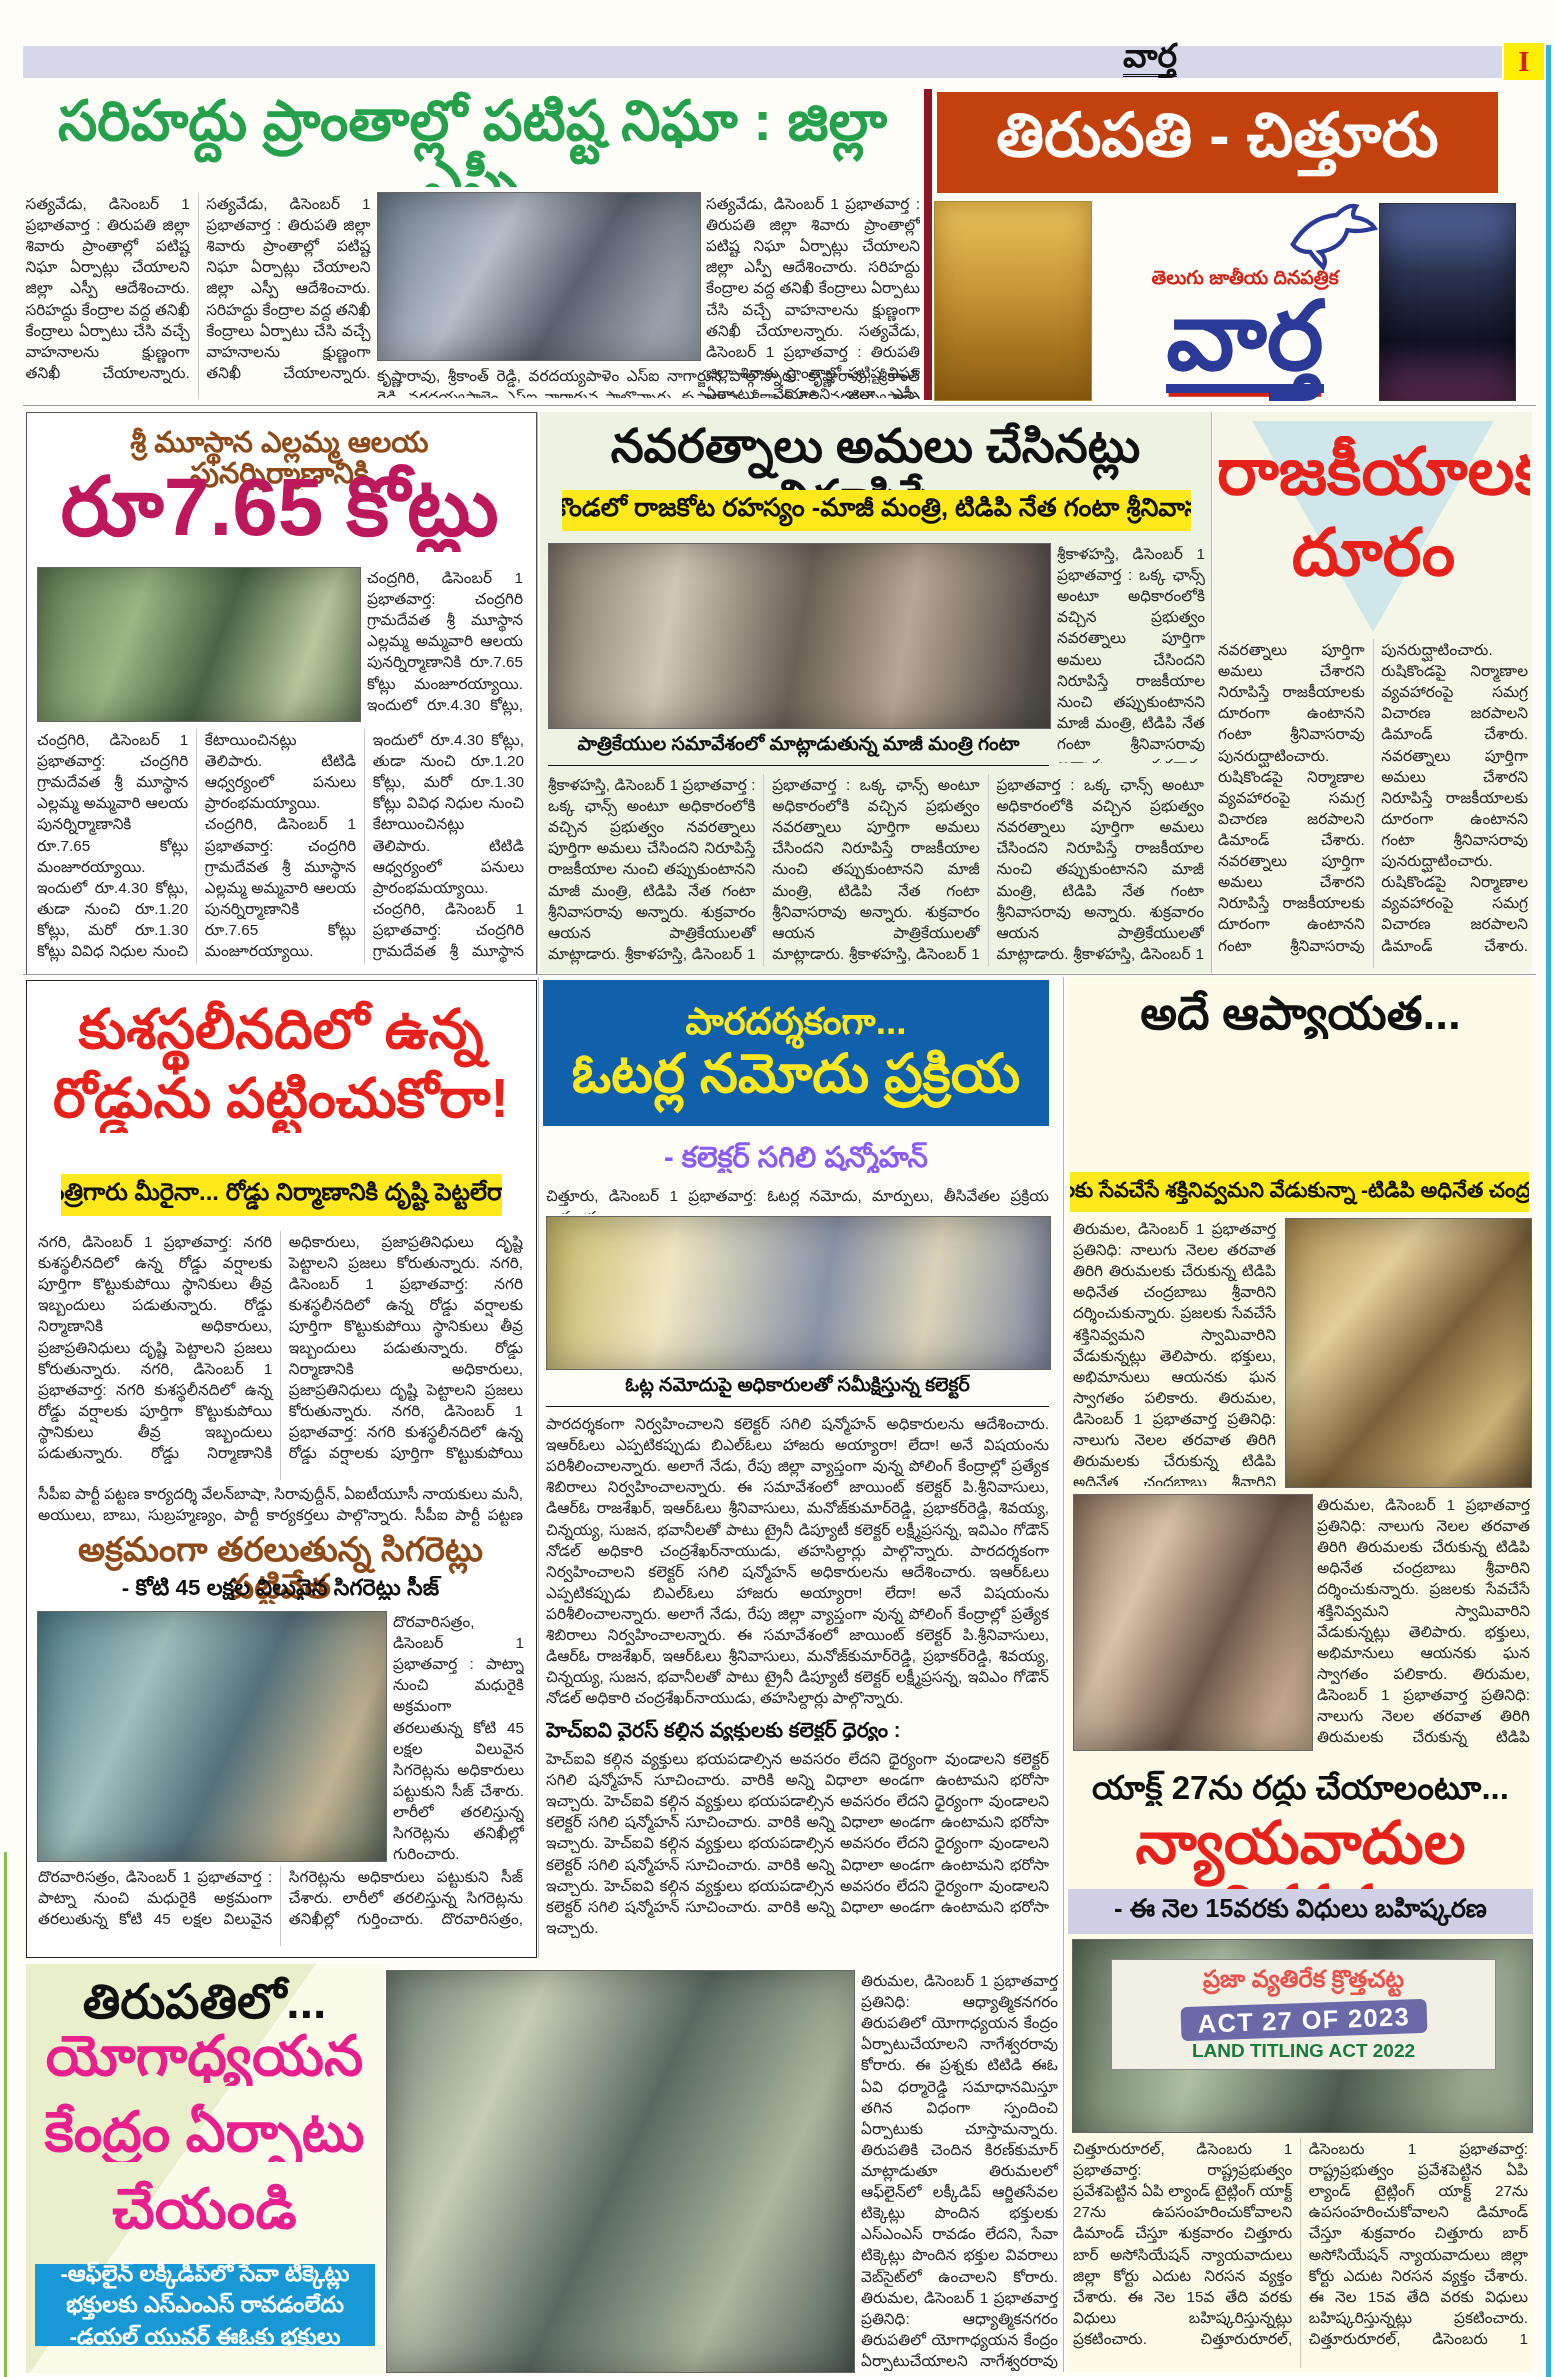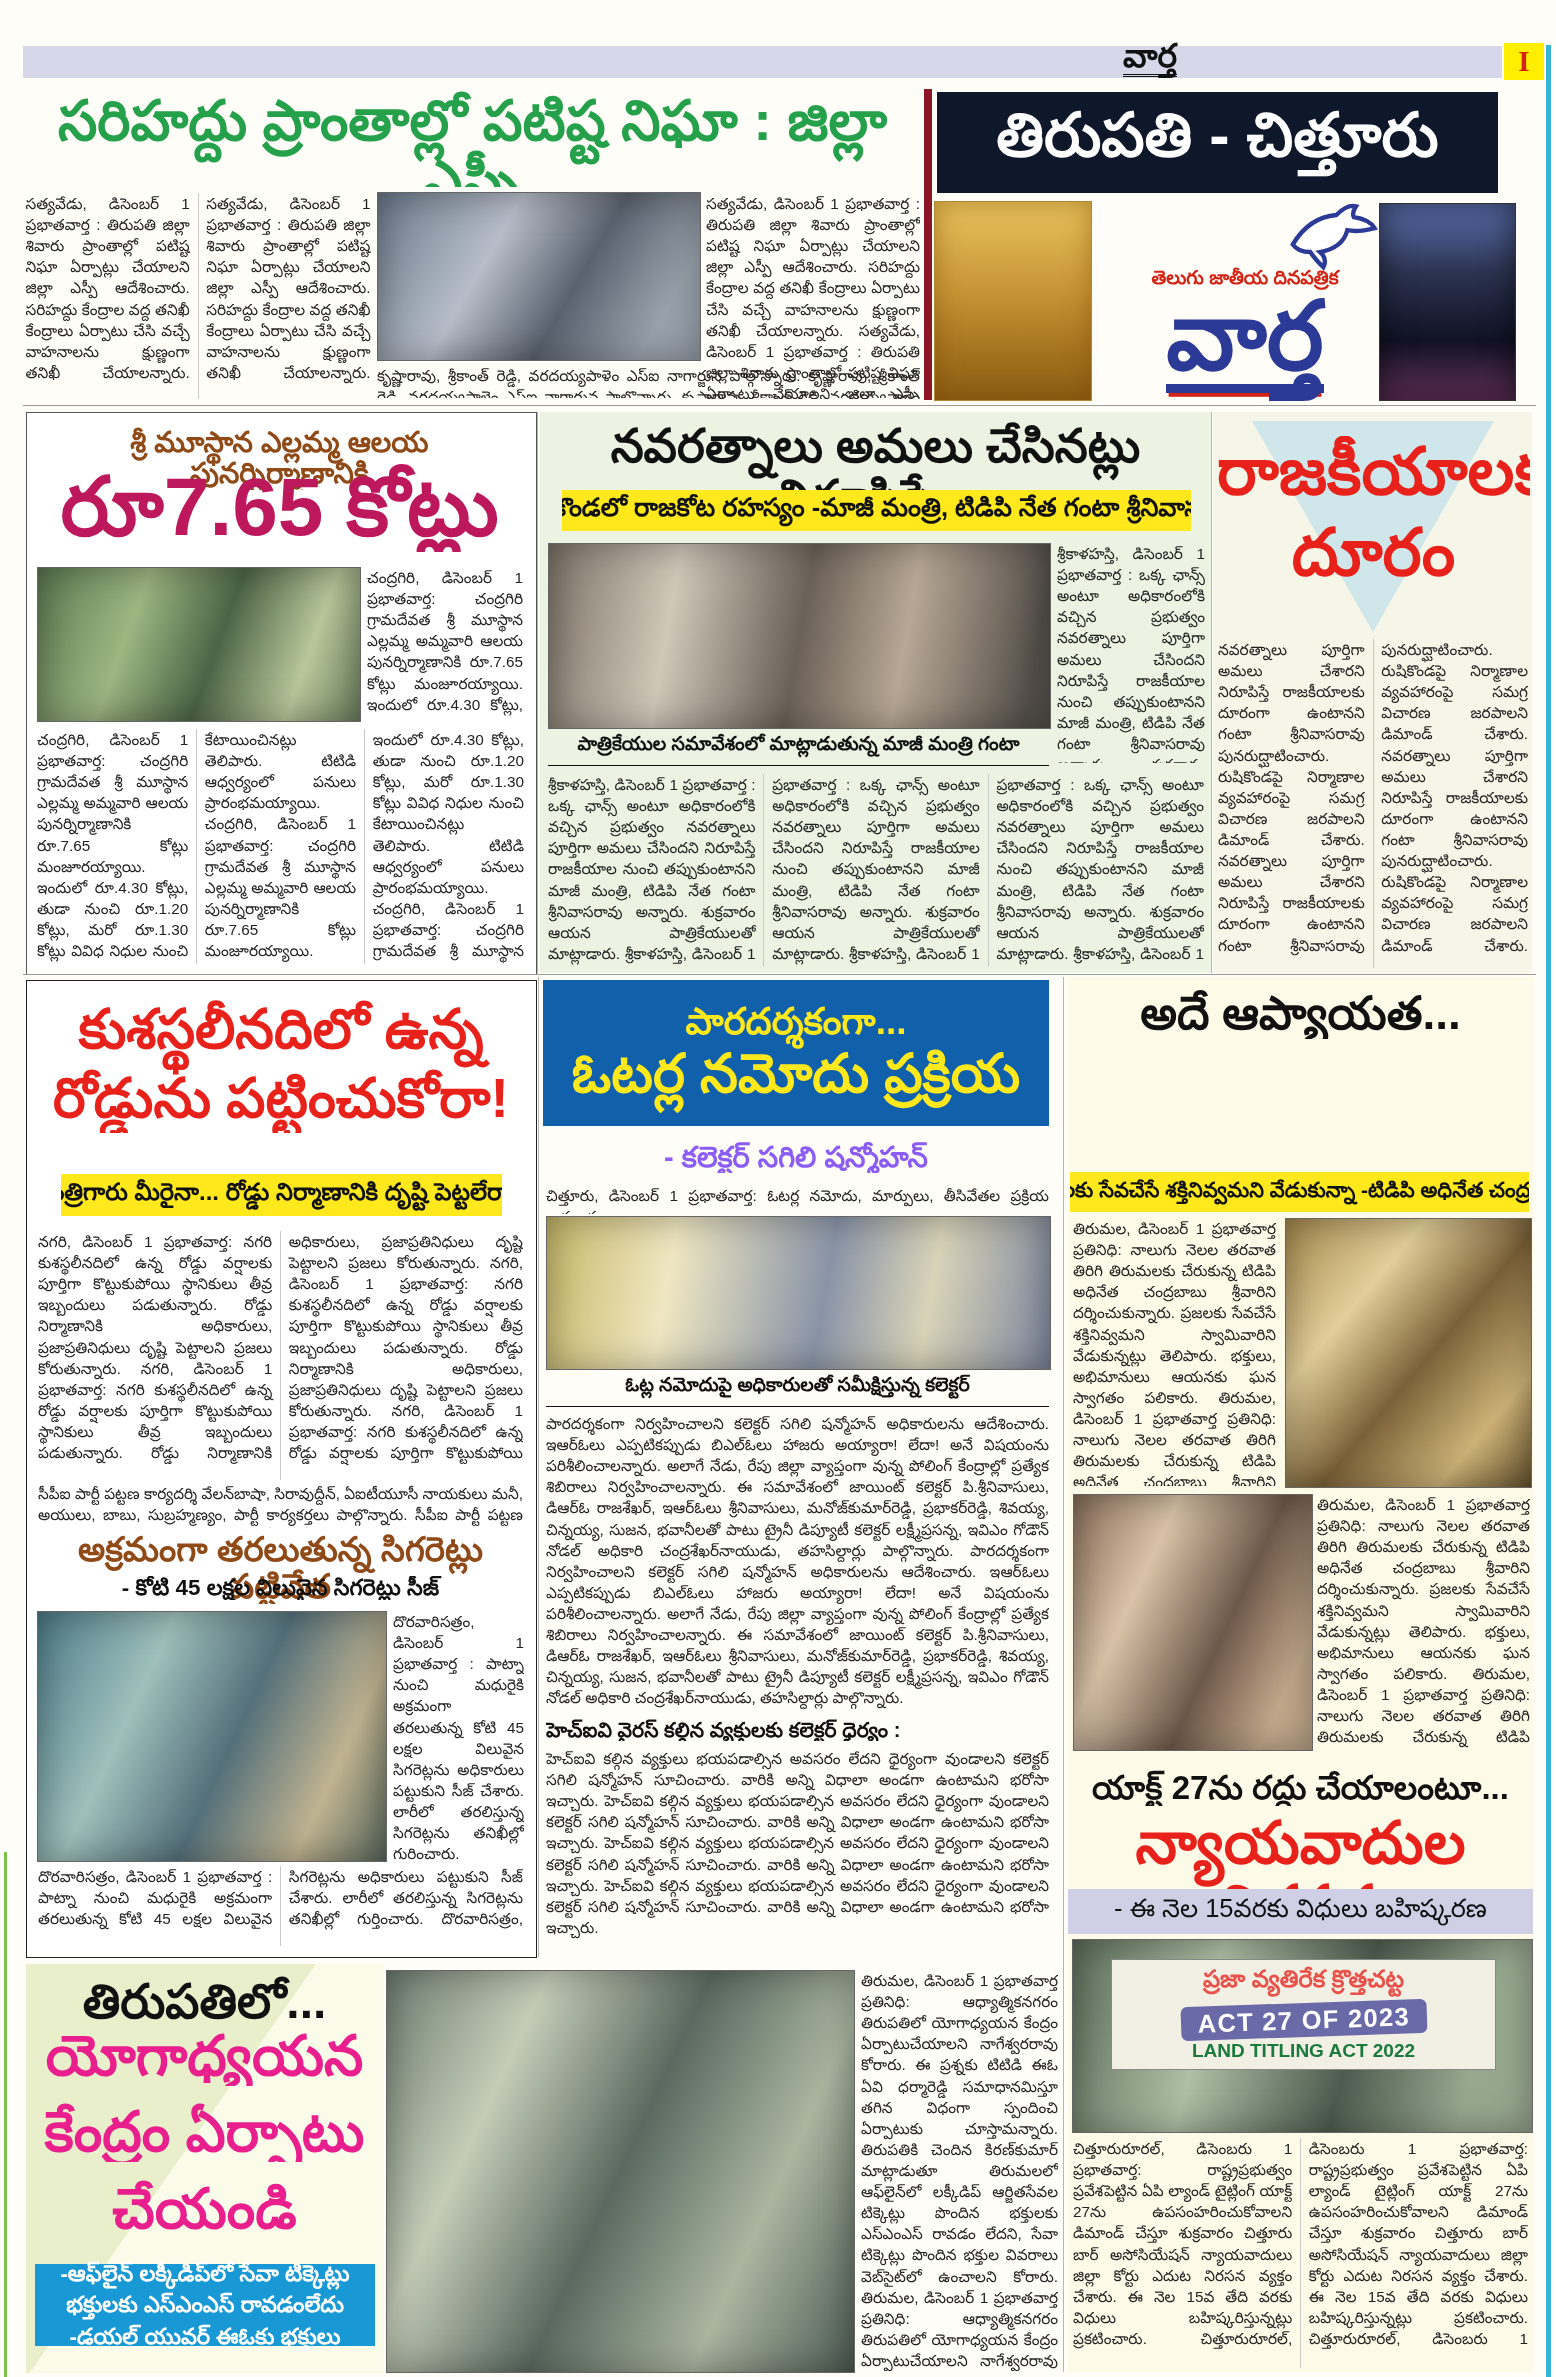--- a/index.html
+++ b/index.html
@@ -40,21 +40,21 @@
   <div class="abs hl ctr" style="left:25.5px;top:91px;width:894px;height:96px;color:#26a14b;font-size:56px;">సరిహద్దు ప్రాంతాల్లో పటిష్ట నిఘా : జిల్లా ఎస్పీ</div>
 
   <div class="abs photo" style="left:377px;top:192px;width:322px;height:167px;background:linear-gradient(120deg,#6b7a8a,#b7beca 35%,#59626e 60%,#9aa3ad 85%);"></div>
 
   <div class="abs body-txt cols2" style="left:25.5px;top:193px;width:345px;height:206px;">సత్యవేడు, డిసెంబర్ 1 ప్రభాతవార్త : తిరుపతి జిల్లా శివారు ప్రాంతాల్లో పటిష్ట నిఘా ఏర్పాట్లు చేయాలని జిల్లా ఎస్పీ ఆదేశించారు. సరిహద్దు కేంద్రాల వద్ద తనిఖీ కేంద్రాలు ఏర్పాటు చేసి వచ్చే వాహనాలను క్షుణ్ణంగా తనిఖీ చేయాలన్నారు. సత్యవేడు, డిసెంబర్ 1 ప్రభాతవార్త : తిరుపతి జిల్లా శివారు ప్రాంతాల్లో పటిష్ట నిఘా ఏర్పాట్లు చేయాలని జిల్లా ఎస్పీ ఆదేశించారు. సరిహద్దు కేంద్రాల వద్ద తనిఖీ కేంద్రాలు ఏర్పాటు చేసి వచ్చే వాహనాలను క్షుణ్ణంగా తనిఖీ చేయాలన్నారు. సత్యవేడు, డిసెంబర్ 1 ప్రభాతవార్త : తిరుపతి జిల్లా శివారు ప్రాంతాల్లో పటిష్ట నిఘా ఏర్పాట్లు చేయాలని జిల్లా ఎస్పీ ఆదేశించారు. సరిహద్దు కేంద్రాల వద్ద తనిఖీ కేంద్రాలు ఏర్పాటు చేసి వచ్చే వాహనాలను క్షుణ్ణంగా తనిఖీ చేయాలన్నారు. సత్యవేడు, డిసెంబర్ 1 ప్రభాతవార్త : తిరుపతి జిల్లా శివారు ప్రాంతాల్లో పటిష్ట నిఘా ఏర్పాట్లు చేయాలని జిల్లా ఎస్పీ ఆదేశించారు. సరిహద్దు కేంద్రాల వద్ద తనిఖీ కేంద్రాలు ఏర్పాటు చేసి వచ్చే వాహనాలను క్షుణ్ణంగా తనిఖీ చేయాలన్నారు.</div>
   <div class="abs body-txt" style="left:706px;top:193px;width:214px;height:206px;">సత్యవేడు, డిసెంబర్ 1 ప్రభాతవార్త : తిరుపతి జిల్లా శివారు ప్రాంతాల్లో పటిష్ట నిఘా ఏర్పాట్లు చేయాలని జిల్లా ఎస్పీ ఆదేశించారు. సరిహద్దు కేంద్రాల వద్ద తనిఖీ కేంద్రాలు ఏర్పాటు చేసి వచ్చే వాహనాలను క్షుణ్ణంగా తనిఖీ చేయాలన్నారు. సత్యవేడు, డిసెంబర్ 1 ప్రభాతవార్త : తిరుపతి జిల్లా శివారు ప్రాంతాల్లో పటిష్ట నిఘా ఏర్పాట్లు చేయాలని జిల్లా ఎస్పీ ఆదేశించారు. సరిహద్దు కేంద్రాల వద్ద తనిఖీ కేంద్రాలు ఏర్పాటు చేసి వచ్చే వాహనాలను క్షుణ్ణంగా తనిఖీ చేయాలన్నారు.</div>
   <div class="abs body-txt" style="left:377px;top:365px;width:543px;height:33px;">కృష్ణారావు, శ్రీకాంత్ రెడ్డి, వరదయ్యపాళెం ఎస్ఐ నాగార్జున పాల్గొన్నారు. కృష్ణారావు, శ్రీకాంత్ రెడ్డి, వరదయ్యపాళెం ఎస్ఐ నాగార్జున పాల్గొన్నారు. కృష్ణారావు, శ్రీకాంత్ రెడ్డి, వరదయ్యపాళెం ఎస్ఐ నాగార్జున పాల్గొన్నారు.</div>
 
   <div class="abs" style="left:924px;top:89px;width:7.7px;height:311px;background:#8c1626;"></div>
 
-  <div class="abs ctr" style="left:937px;top:92px;width:561px;height:101px;background:#0f172a;display:flex;align-items:center;justify-content:center;">
+  <div class="abs ctr" style="left:937px;top:92px;width:561px;height:101px;background:#c2410c;display:flex;align-items:center;justify-content:center;">
     <span style="color:#fff;font-weight:bold;font-size:61px;white-space:nowrap;">తిరుపతి - చిత్తూరు</span>
   </div>
   <div class="abs" style="left:934px;top:201px;width:156px;height:198px;background:linear-gradient(180deg,#e8c35c,#c89536 45%,#a5741f 75%,#8a5c12);border:0.6px solid #b08a30;box-shadow:inset 0 0 25.5px rgba(120,70,0,.5);"></div>
   <div class="abs" style="left:1379px;top:203px;width:135px;height:196px;background:linear-gradient(180deg,#5a6fae 0%,#2b3350 35%,#101224 70%,#63305a 100%);border:0.6px solid #333;box-shadow:inset 0 0 32px rgba(0,0,0,.6);"></div>
   <div class="abs" style="left:1271px;top:192px;width:109px;height:83px;">
     <svg viewBox="0 0 100 70" width="109" height="83">
       <path d="M20 45 Q35 20 60 18 Q70 8 78 10 Q74 16 76 20 Q90 22 95 30 Q80 34 70 32 Q66 48 45 52 Q52 58 48 66 Q40 58 36 52 Q25 52 20 45 Z" fill="#ffffff" stroke="#2b3a96" stroke-width="4"></path>
     </svg>
   </div>
   <div class="abs ctr" style="left:1111px;top:267px;width:268px;color:#d42315;font-weight:bold;font-size:19px;">తెలుగు జాతీయ దినపత్రిక</div>
@@ -120,21 +120,21 @@
     <span style="font-size:21px;white-space:nowrap;">-ప్రజలకు సేవచేసే శక్తినివ్వమని వేడుకున్నా -టిడిపి అధినేత చంద్రబాబు</span>
   </div>
   <div class="abs photo" style="left:1285px;top:1218px;width:245px;height:268px;background:linear-gradient(130deg,#a88a4e,#e2cf9a 30%,#7b6138 55%,#cdb277 80%,#6a5530);"></div>
   <div class="abs body-txt" style="left:1073px;top:1218px;width:203px;height:268px;">తిరుమల, డిసెంబర్ 1 ప్రభాతవార్త ప్రతినిధి: నాలుగు నెలల తరవాత తిరిగి తిరుమలకు చేరుకున్న టిడిపి అధినేత చంద్రబాబు శ్రీవారిని దర్శించుకున్నారు. ప్రజలకు సేవచేసే శక్తినివ్వమని స్వామివారిని వేడుకున్నట్లు తెలిపారు. భక్తులు, అభిమానులు ఆయనకు ఘన స్వాగతం పలికారు. తిరుమల, డిసెంబర్ 1 ప్రభాతవార్త ప్రతినిధి: నాలుగు నెలల తరవాత తిరిగి తిరుమలకు చేరుకున్న టిడిపి అధినేత చంద్రబాబు శ్రీవారిని దర్శించుకున్నారు. ప్రజలకు సేవచేసే శక్తినివ్వమని స్వామివారిని వేడుకున్నట్లు తెలిపారు. భక్తులు, అభిమానులు ఆయనకు ఘన స్వాగతం పలికారు. తిరుమల, డిసెంబర్ 1 ప్రభాతవార్త ప్రతినిధి: నాలుగు నెలల తరవాత తిరిగి తిరుమలకు చేరుకున్న టిడిపి అధినేత చంద్రబాబు శ్రీవారిని దర్శించుకున్నారు. ప్రజలకు సేవచేసే శక్తినివ్వమని స్వామివారిని వేడుకున్నట్లు తెలిపారు. భక్తులు, అభిమానులు ఆయనకు ఘన స్వాగతం పలికారు.</div>
   <div class="abs photo" style="left:1073px;top:1494px;width:238px;height:255px;background:linear-gradient(115deg,#8a6f5a,#d9c3a8 30%,#6e584a 60%,#c2a98c 85%);"></div>
   <div class="abs body-txt" style="left:1317px;top:1494px;width:213px;height:255px;">తిరుమల, డిసెంబర్ 1 ప్రభాతవార్త ప్రతినిధి: నాలుగు నెలల తరవాత తిరిగి తిరుమలకు చేరుకున్న టిడిపి అధినేత చంద్రబాబు శ్రీవారిని దర్శించుకున్నారు. ప్రజలకు సేవచేసే శక్తినివ్వమని స్వామివారిని వేడుకున్నట్లు తెలిపారు. భక్తులు, అభిమానులు ఆయనకు ఘన స్వాగతం పలికారు. తిరుమల, డిసెంబర్ 1 ప్రభాతవార్త ప్రతినిధి: నాలుగు నెలల తరవాత తిరిగి తిరుమలకు చేరుకున్న టిడిపి అధినేత చంద్రబాబు శ్రీవారిని దర్శించుకున్నారు. ప్రజలకు సేవచేసే శక్తినివ్వమని స్వామివారిని వేడుకున్నట్లు తెలిపారు. భక్తులు, అభిమానులు ఆయనకు ఘన స్వాగతం పలికారు. తిరుమల, డిసెంబర్ 1 ప్రభాతవార్త ప్రతినిధి: నాలుగు నెలల తరవాత తిరిగి తిరుమలకు చేరుకున్న టిడిపి అధినేత చంద్రబాబు శ్రీవారిని దర్శించుకున్నారు. ప్రజలకు సేవచేసే శక్తినివ్వమని స్వామివారిని వేడుకున్నట్లు తెలిపారు. భక్తులు, అభిమానులు ఆయనకు ఘన స్వాగతం పలికారు.</div>
 
   <div class="abs hl ctr" style="left:1073px;top:1770px;width:455px;color:#111;font-size:33px;">యాక్ట్ 27ను రద్దు చేయాలంటూ...</div>
   <div class="abs hl ctr" style="left:1073px;top:1812px;width:455px;color:#e8211a;font-size:59px;">న్యాయవాదుల నిరసన</div>
   <div class="abs ctr" style="left:1068px;top:1889px;width:465px;height:45px;background:#cfcfe6;display:flex;align-items:center;justify-content:center;">
-    <span style="font-weight:normal;font-size:25.5px;color:#111;white-space:nowrap;">- ఈ నెల 15వరకు విధులు బహిష్కరణ</span>
+    <span style="font-weight:bold;font-size:25.5px;color:#111;white-space:nowrap;">- ఈ నెల 15వరకు విధులు బహిష్కరణ</span>
   </div>
   <div class="abs photo" style="left:1072px;top:1939px;width:459px;height:192px;background:linear-gradient(105deg,#5d6e5a,#aebfa6 30%,#4d5c4e 60%,#98a890 85%);">
     <div style="position:absolute;left:38px;top:19px;width:383px;height:109px;background:#f2efe4;border:0.6px solid #888;text-align:center;overflow:hidden;">
       <div style="color:#e8524a;font-weight:bold;font-size:24px;margin-top:5.1px;white-space:nowrap;">ప్రజా వ్యతిరేక క్రొత్తచట్ట</div>
       <div style="display:inline-block;background:#6a6aa8;border-radius:6.4px;padding:2.6px 16.6px;margin-top:3.8px;transform:rotate(-2deg);">
         <span style="color:#fff;font-weight:bold;font-size:25.5px;letter-spacing:1.3px;">ACT 27 OF 2023</span>
       </div>
       <div style="color:#1a7a3c;font-weight:bold;font-size:19px;margin-top:2.6px;white-space:nowrap;">LAND TITLING ACT 2022</div>
     </div>
   </div>

